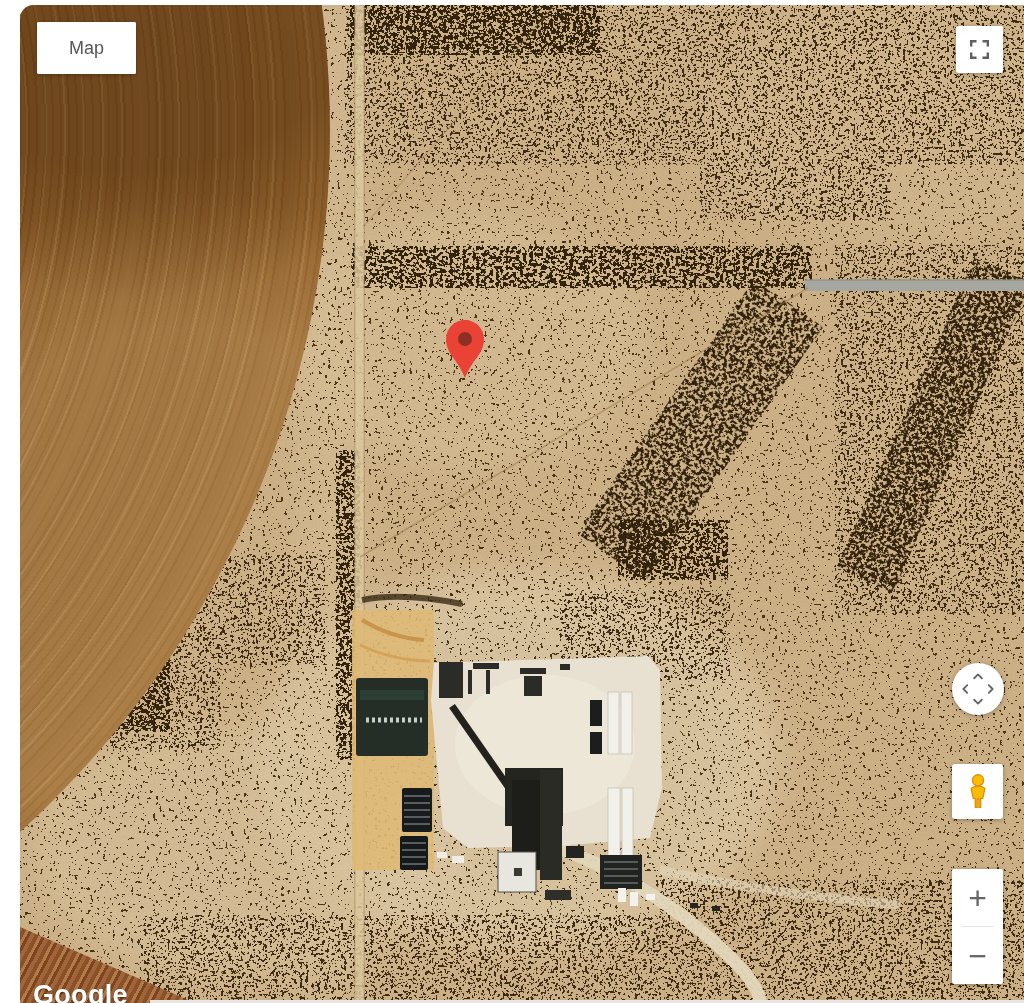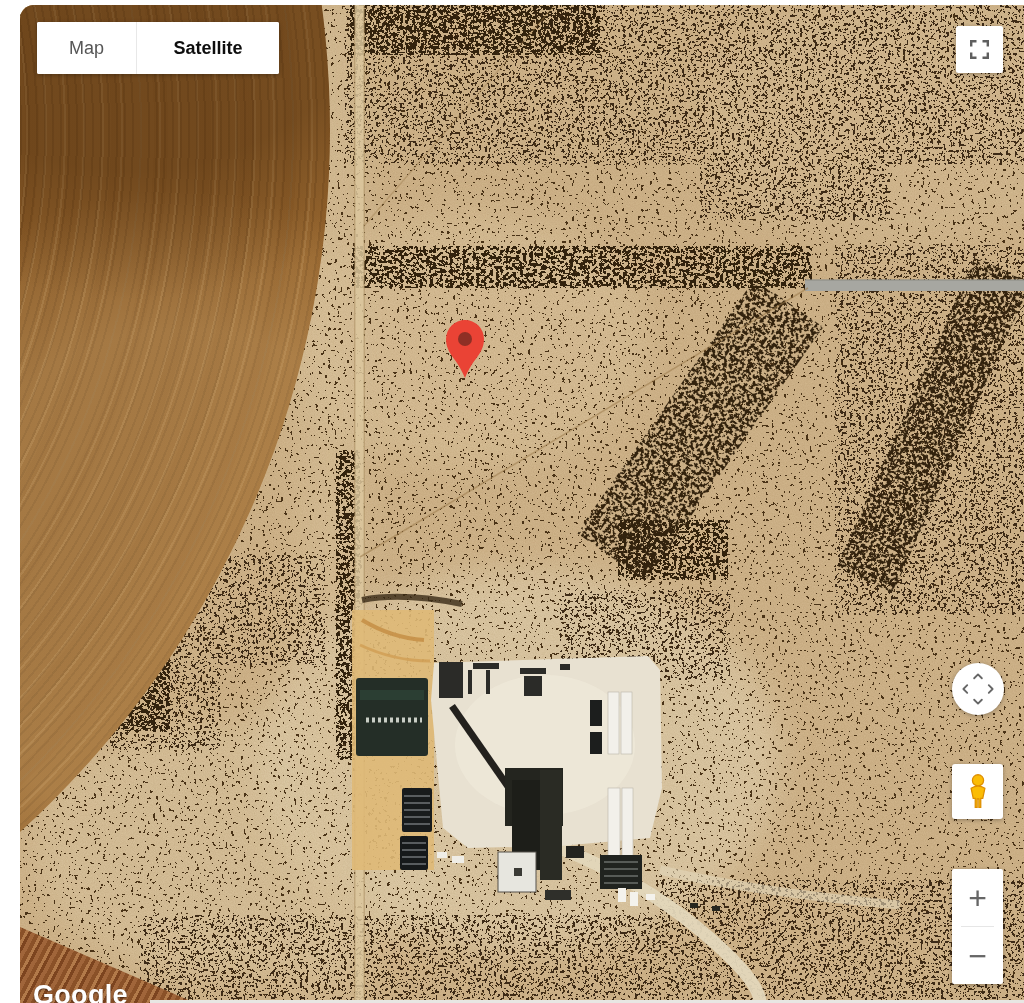--- a/index.html
+++ b/index.html
@@ -191,21 +191,20 @@
     <div class="field-stripes"></div>
     <div class="bottom-strip"></div>
 
     <svg class="marker" viewBox="-22 -58 44 60">
       <path d="M0,0 C-8,-20 -19,-24 -19,-39 A19,19 0 1 1 19,-39 C19,-24 8,-20 0,0 Z" fill="#EA4335"></path>
       <circle cx="0" cy="-39" r="7" fill="#8E2F25"></circle>
     </svg>
 
     <div class="ctl maptype">
       <button class="btn-map">Map</button>
-      <button class="btn-sat">Satellite</button>
     </div>
 
     <button class="ctl fullscreen">
       <svg width="19" height="19" viewBox="0 0 19 19">
         <path d="M1.2,6.5 V1.2 H6.5 M12.5,1.2 H17.8 V6.5 M17.8,12.5 V17.8 H12.5 M6.5,17.8 H1.2 V12.5" fill="none" stroke="#5f5f5f" stroke-width="2.4"></path>
       </svg>
     </button>
 
     <button class="ctl pan">
       <svg width="52" height="52" viewBox="0 0 52 52">

